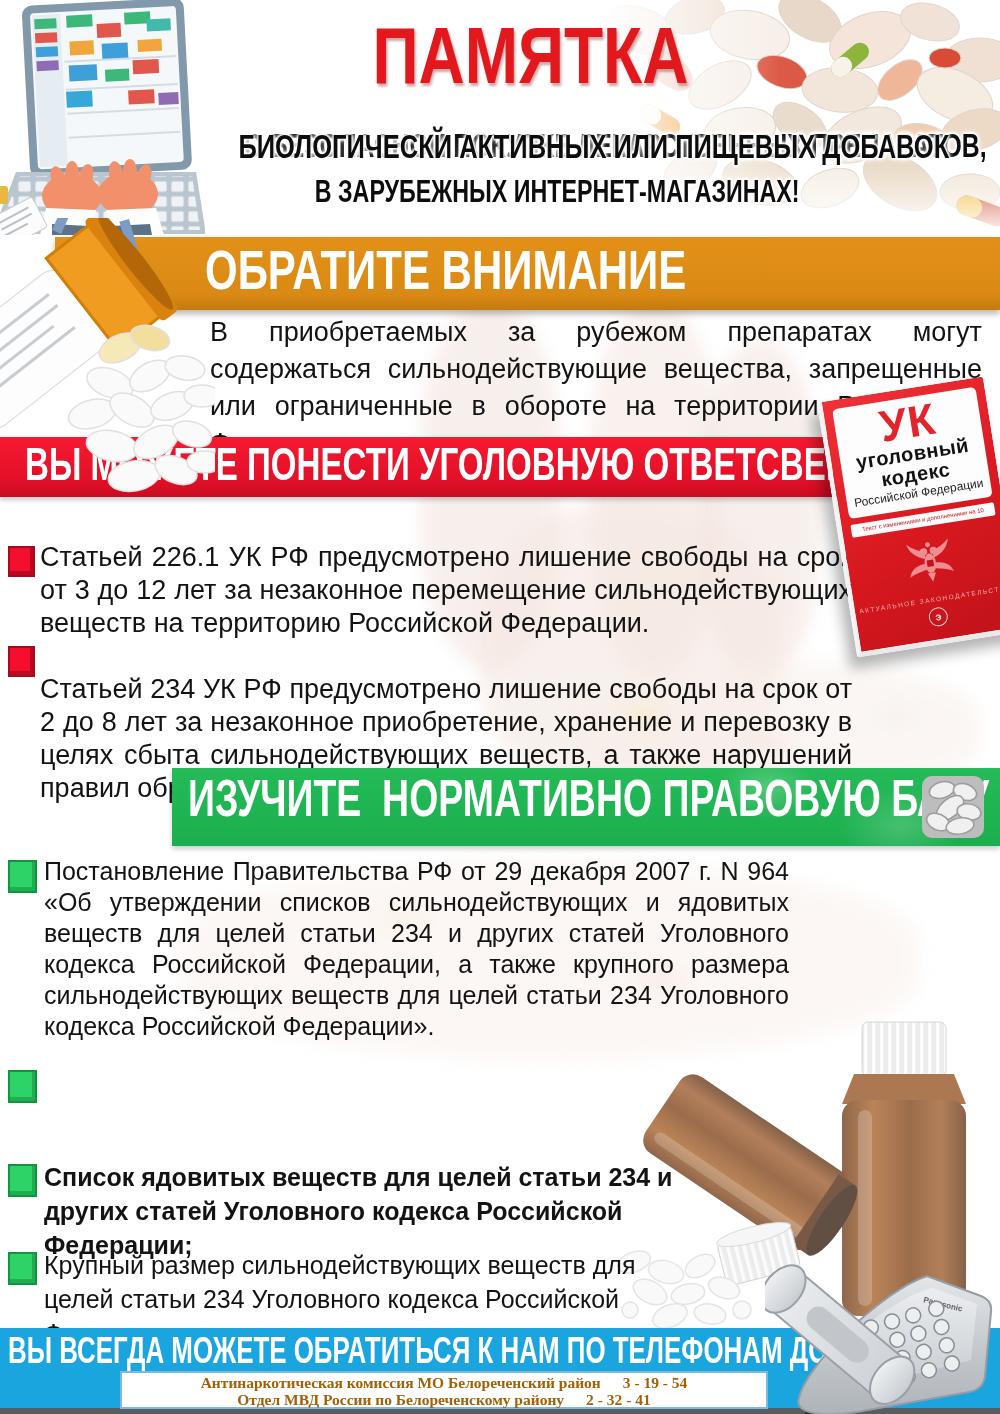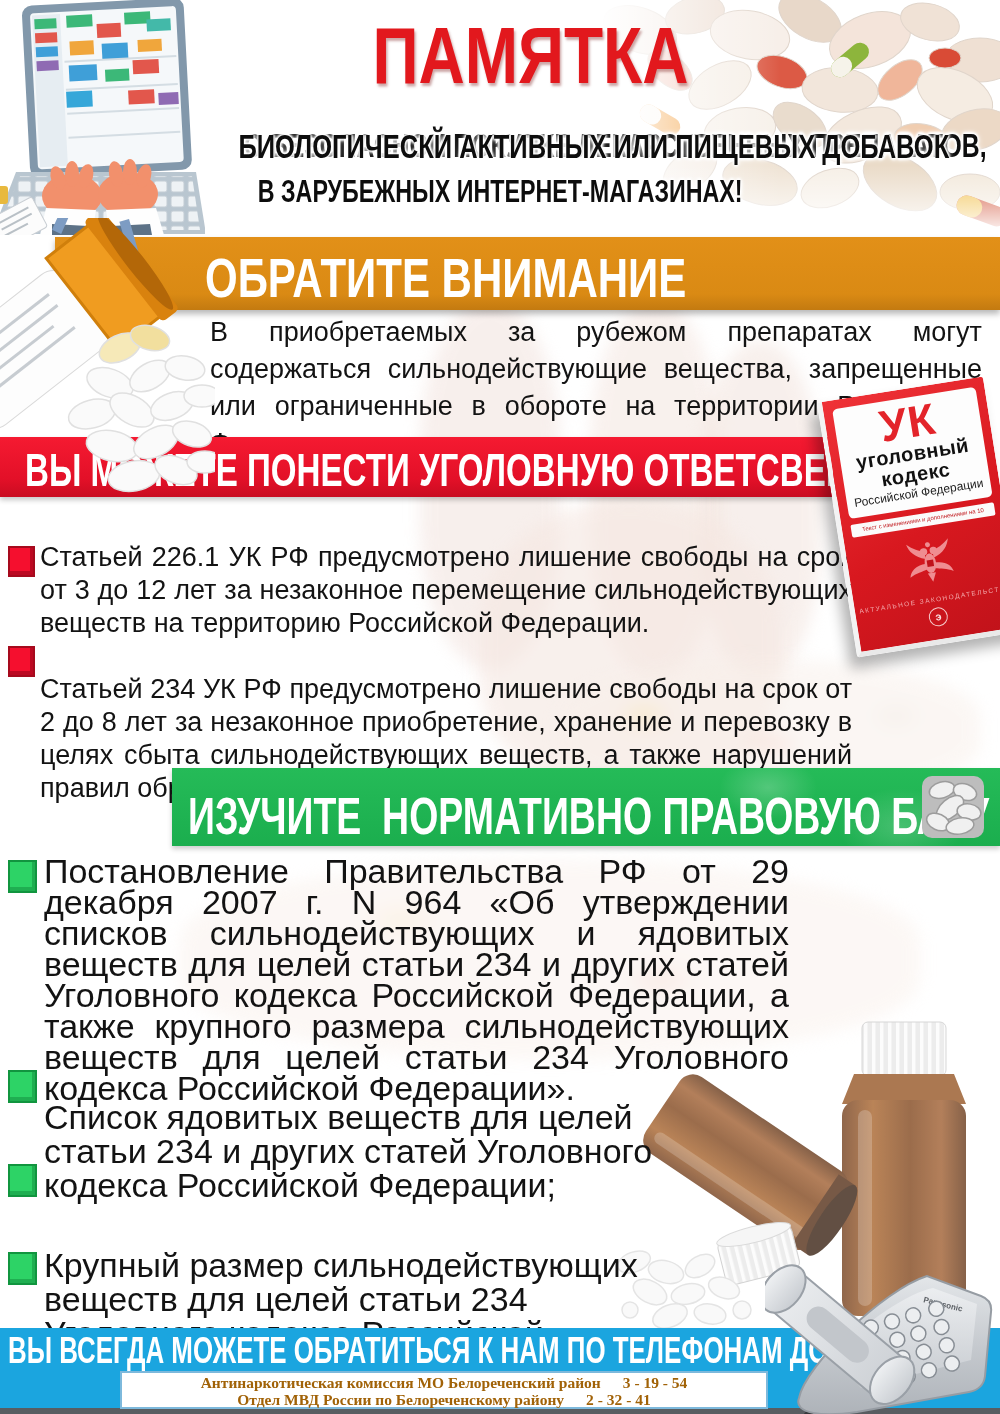--- a/index.html
+++ b/index.html
@@ -18,24 +18,24 @@
   .bg-blob{position:absolute;border-radius:50%/40%;filter:blur(8px);z-index:0;}
 
   
   .title-wrap{left:250px;top:14px;width:560px;text-align:center;z-index:2;}
   .title-text{font-size:80px;line-height:84px;color:#e2181d;text-shadow:2px 3px 3px rgba(110,0,0,.35);}
   .subtitle{left:120px;width:760px;text-align:center;z-index:2;color:#0d0d0d;}
   .subtitle .cond{transform-origin:center center;
     text-shadow:-2px 0 3px #fff,2px 0 3px #fff,0 -2px 3px #fff,0 2px 3px #fff,0 0 8px #fff;}
   .sub1{top:84px;margin-top:43px;} .sub1 .cond{font-size:33px;}
   .sub2{top:127px;} .sub2 .cond{font-size:34px;}
-  .sub3{top:174px;} .sub3 .cond{font-size:31px;}
-
-  
-  .band{position:absolute;display:flex;align-items:flex-end;z-index:2;}
+  .sub3{top:174px;text-align:right;} .sub3 .cond{font-size:31px;}
+
+  
+  .band{position:absolute;display:flex;align-items:flex-start;z-index:2;}
   .band-orange{left:55px;top:237px;width:945px;height:73px;
     background:linear-gradient(180deg,#e29018 0%,#da8a14 78%,#c37a10 100%);
     box-shadow:0 4px 6px rgba(0,0,0,.28);padding-left:150px;box-sizing:border-box;}
   .band-orange .cond{font-size:56px;color:#fff;}
   .band-red{left:0;top:437px;width:872px;height:60px;
     background:linear-gradient(180deg,#f51a31 0%,#e31028 70%,#c90c21 100%);
     box-shadow:0 3px 5px rgba(0,0,0,.22);padding-left:25px;box-sizing:border-box;}
   .band-red .cond{font-size:46px;color:#fff;}
   .band-green{left:172px;top:768px;width:828px;height:78px;
     background:
@@ -52,24 +52,24 @@
   
   .bodytext{position:absolute;font-size:27px;line-height:37px;color:#131313;z-index:2;}
   .para{left:210px;top:314px;width:772px;text-align:justify;}
   .intro{left:8px;top:503px;width:860px;}
   .bullet-sq{position:absolute;z-index:2;}
   .sq-red{width:23px;height:27px;background:#f50f2e;border:2px solid #a60a1d;
     box-shadow:inset -3px -4px 0 rgba(140,5,25,.55);}
   .sq-green{width:25px;height:29px;background:#2dd366;border:2px solid #11953f;
     box-shadow:inset -3px -4px 0 rgba(16,130,55,.45);}
   .red-item{left:40px;width:812px;font-size:27px;line-height:33px;text-align:justify;}
-  .green-item{left:44px;font-size:34px;line-height:34px;}
+  .green-item{left:44px;font-size:25px;line-height:34px;}
   .gi1{top:856px;width:745px;line-height:31px;text-align:justify;}
   .gi2{top:1066px;width:666px;}
-  .gi3{top:1100px;width:668px;}
+  .gi3{top:1160px;width:668px;font-weight:bold;}
   .gi4{top:1248px;width:640px;}
 
   
   .book{left:836px;top:388px;width:168px;height:258px;z-index:3;
     background:linear-gradient(155deg,#ef3237 0%,#d8181f 55%,#c0121a 100%);
     border-left:5px solid #f3f3f3;border-bottom:5px solid #e9e9e9;border-radius:3px;
     transform:rotate(-9deg);box-shadow:-8px 10px 14px rgba(0,0,0,.3);
     box-sizing:border-box;text-align:center;}
   .book-panel{margin:9px 9px 0;background:#fdfdfd;border-radius:5px;padding:4px 2px 7px;}
   .book-uk{font-weight:bold;font-size:44px;line-height:42px;color:#e3242a;letter-spacing:1px;}

